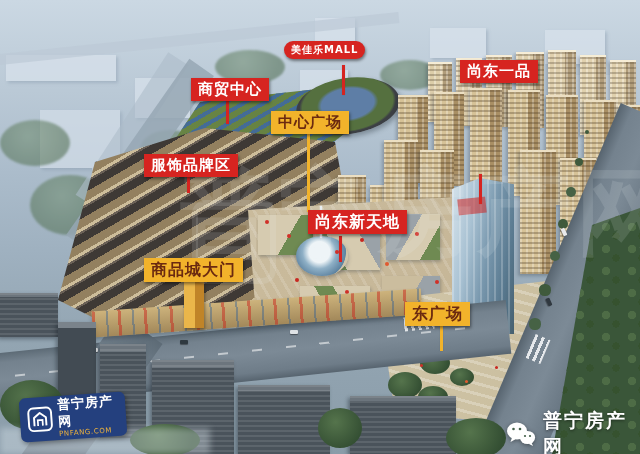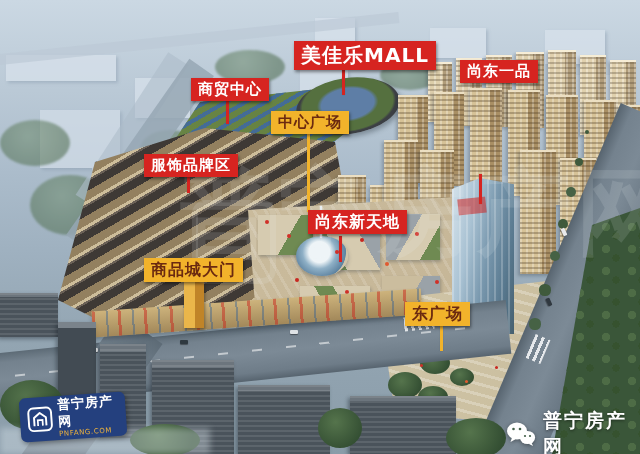--- a/index.html
+++ b/index.html
@@ -194,21 +194,21 @@
   <div class="ghost" style="z-index:10;">普宁房产网</div>
 
   <div class="ptr" style="left:342px;top:65px;height:30px;z-index:11;"></div>
   <div class="ptr" style="left:226px;top:100px;height:24px;z-index:11;"></div>
   <div class="ptry" style="left:307px;top:132px;height:80px;z-index:11;"></div>
   <div class="ptr" style="left:187px;top:176px;height:17px;z-index:11;"></div>
   <div class="ptr" style="left:479px;top:174px;height:30px;z-index:11;"></div>
   <div class="ptr" style="left:339px;top:236px;height:26px;z-index:11;"></div>
   <div class="ptry" style="left:440px;top:325px;height:26px;z-index:11;"></div>
 
-  <div class="lbl lblr" style="left:294px;top:41px;font-size:20px;z-index:12;">美佳乐MALL</div>
+  <div class="lbl lblr" style="left:284px;top:41px;font-size:10px;z-index:12;border-radius:10px;">美佳乐MALL</div>
   <div class="lbl lbly" style="left:271px;top:111px;font-size:15px;z-index:12;">中心广场</div>
   <div class="lbl lblr" style="left:191px;top:78px;font-size:15px;z-index:12;">商贸中心</div>
   <div class="lbl lblr" style="left:144px;top:154px;font-size:15px;z-index:12;">服饰品牌区</div>
   <div class="lbl lblr" style="left:460px;top:60px;font-size:15px;z-index:12;">尚东一品</div>
   <div class="lbl lblr" style="left:292px;top:210px;font-size:16px;z-index:12;margin-left:16px;">尚东新天地</div>
   <div class="lbl lbly" style="left:405px;top:302px;font-size:16px;z-index:12;">东广场</div>
   <div class="lbl lbly" style="left:144px;top:258px;font-size:16px;z-index:12;">商品城大门</div>
 
   <div class="banner" style="z-index:13;">
     <span style="display:inline-flex;">

